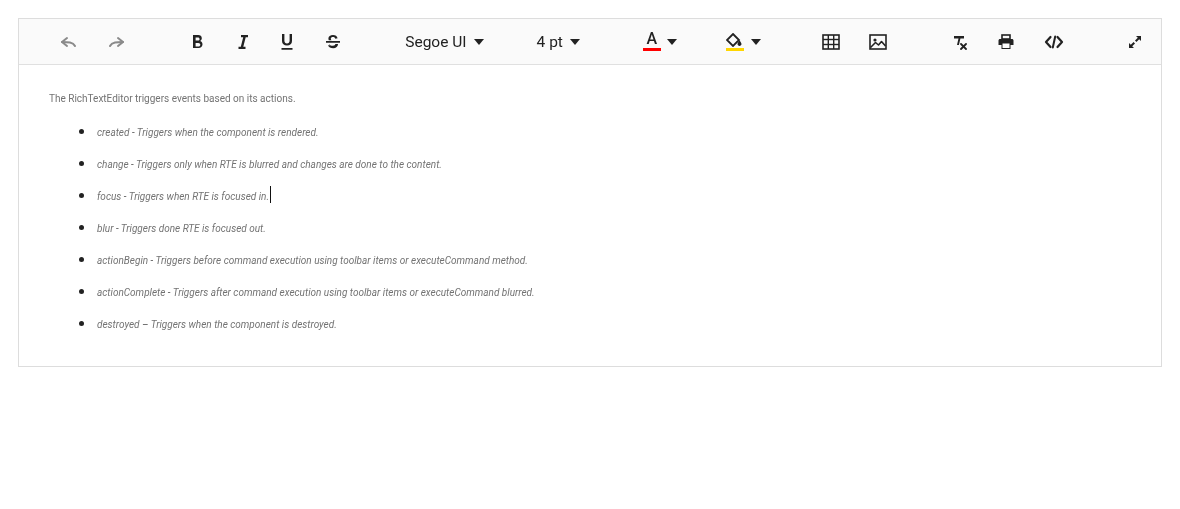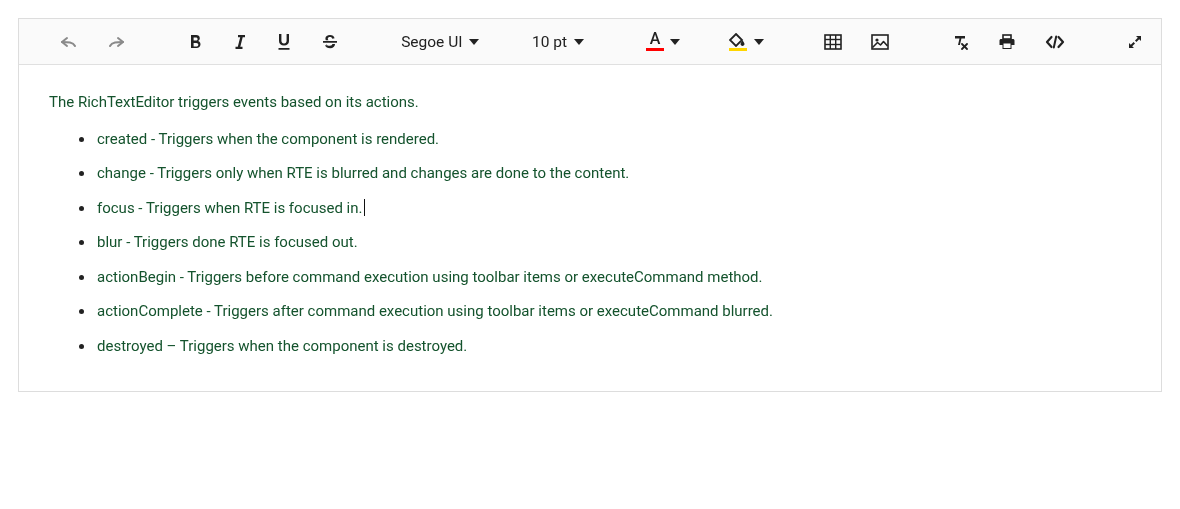--- a/index.html
+++ b/index.html
@@ -78,28 +78,29 @@
   .bucket-swatch {
     display: flex;
     flex-direction: column;
     align-items: center;
     width: 24px;
   }
   .bucket-swatch .bar { width: 18px; height: 3px; margin-top: 1px; }
   .content {
     padding: 16px 30px 22px 30px;
     background: #fff;
-    font-size: 15px;
+    font-size: 10px;
     line-height: 1.5;
-    color: #14532d;
+    color: #737373;
   }
   .content p { margin: 10px 0 14px 0; }
   .content ul {
     margin: 8px 0 0 0;
     padding-left: 46px;
+    font-style: italic;
   }
   .content li {
     margin: 12px 0;
     padding-left: 2px;
   }
   .content li::marker { color:#222; font-size:15px; }
   .cursor-caret {
     display: inline-block;
     width: 1px;
     height: 17px;
@@ -156,21 +157,21 @@
     <div class="tb-gap-lg"></div>
 
     <div class="tb-dropdown">
       <span class="lbl">Segoe UI</span>
       <span class="caret"></span>
     </div>
 
     <div class="tb-sep"></div>
 
     <div class="tb-dropdown">
-      <span class="lbl">10 pt</span>
+      <span class="lbl">4 pt</span>
       <span class="caret"></span>
     </div>
 
     <div class="tb-gap-lg"></div>
 
     <div class="fontcolor-wrap">
       <div class="A-swatch">
         <span class="letter">A</span>
         <span class="bar" style="background:#ff0000"></span>
       </div>

